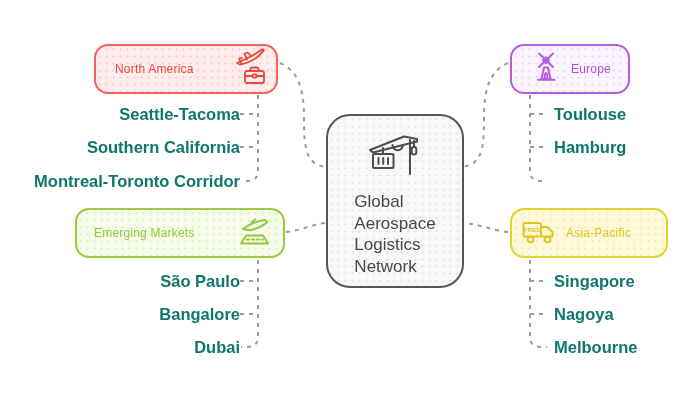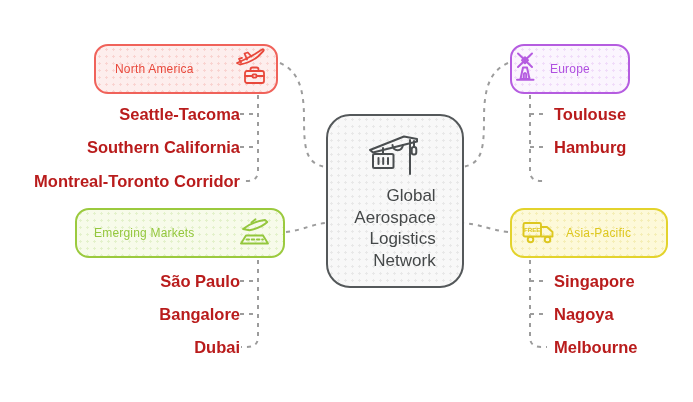--- a/index.html
+++ b/index.html
@@ -30,42 +30,42 @@
   .node .label{
     font-size:12px;font-weight:500;letter-spacing:.2px;
     white-space:nowrap;
   }
   .node svg{flex:none;}
 
   .node.na{--line:#f0625a;--fill:#fdeeed;--dot:rgba(232,72,59,.16);--text:#e8483b;
     left:94px;top:44px;width:184px;height:50px;justify-content:space-between;
     padding:0 10px 0 19px;}
   .node.eu{--line:#b55ce0;--fill:#fbf5fe;--dot:rgba(176,80,224,.15);--text:#b050e0;
-    left:510px;top:44px;width:120px;height:50px;padding:0 10px 0 0;gap:11px;}
+    left:510px;top:44px;width:120px;height:50px;padding:0 10px 0 21px;gap:11px;}
   .node.em{--line:#9bca3e;--fill:#f7fbea;--dot:rgba(139,195,60,.18);--text:#94c73d;
     left:75px;top:208px;width:210px;height:50px;justify-content:space-between;
     padding:0 12px 0 17px;}
   .node.ap{--line:#e3d32c;--fill:#fdf9d9;--dot:rgba(215,195,40,.2);--text:#ddc71f;
     left:510px;top:208px;width:158px;height:50px;padding:0 8px 0 10px;gap:9px;}
 
   .node.center{
     --line:#54585a;--fill:#f8f8f8;--dot:rgba(90,90,90,.10);--text:#454849;
     left:326px;top:114px;width:138px;height:174px;
     border-width:2px;border-radius:24px;
     flex-direction:column;justify-content:flex-start;
     padding-top:13px;
   }
   .node.center .title{
-    margin-top:2px;text-align:right;
+    margin-top:8px;text-align:left;
     font-size:17px;line-height:21.5px;font-weight:400;color:#454849;
   }
 
   .child{
     position:absolute;z-index:2;
-    font-size:16.5px;font-weight:700;color:#b91c1c;
+    font-size:16.5px;font-weight:700;color:#0f766e;
     white-space:nowrap;line-height:22px;
   }
   .child.l{right:453px;text-align:right;}
   .child.r{left:554px;text-align:left;}
 
   .naicons{display:flex;flex-direction:column;align-items:flex-end;margin-top:2px;}
   .naicons svg:last-child{margin-top:-5px;}
 </style>
 </head>
 <body>

